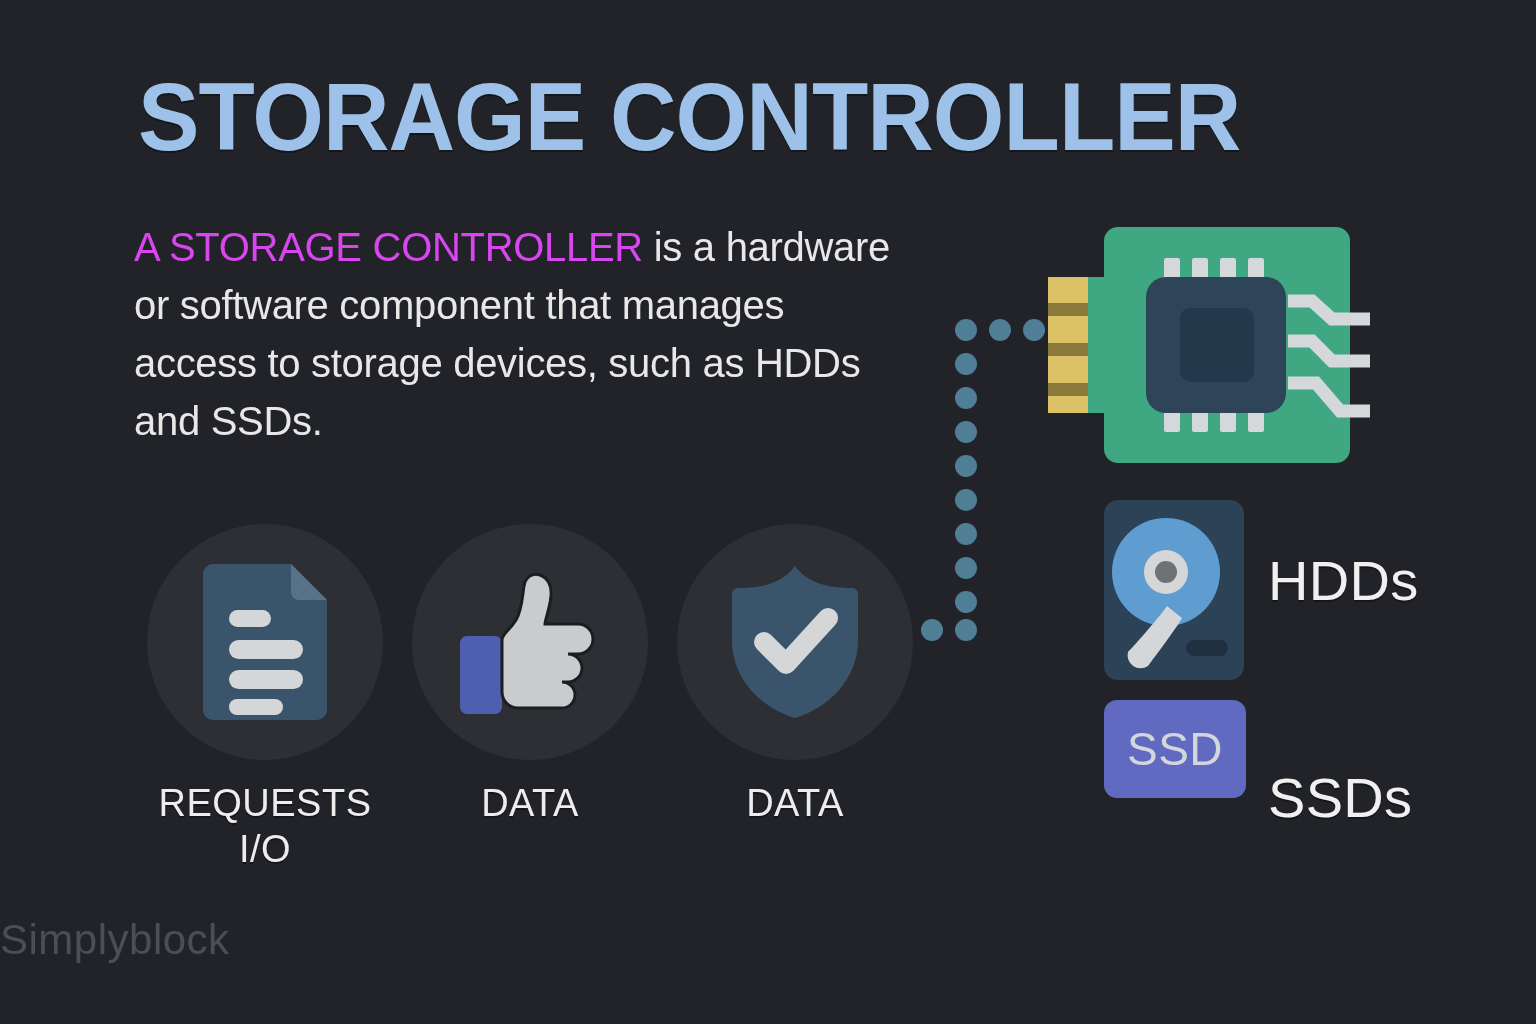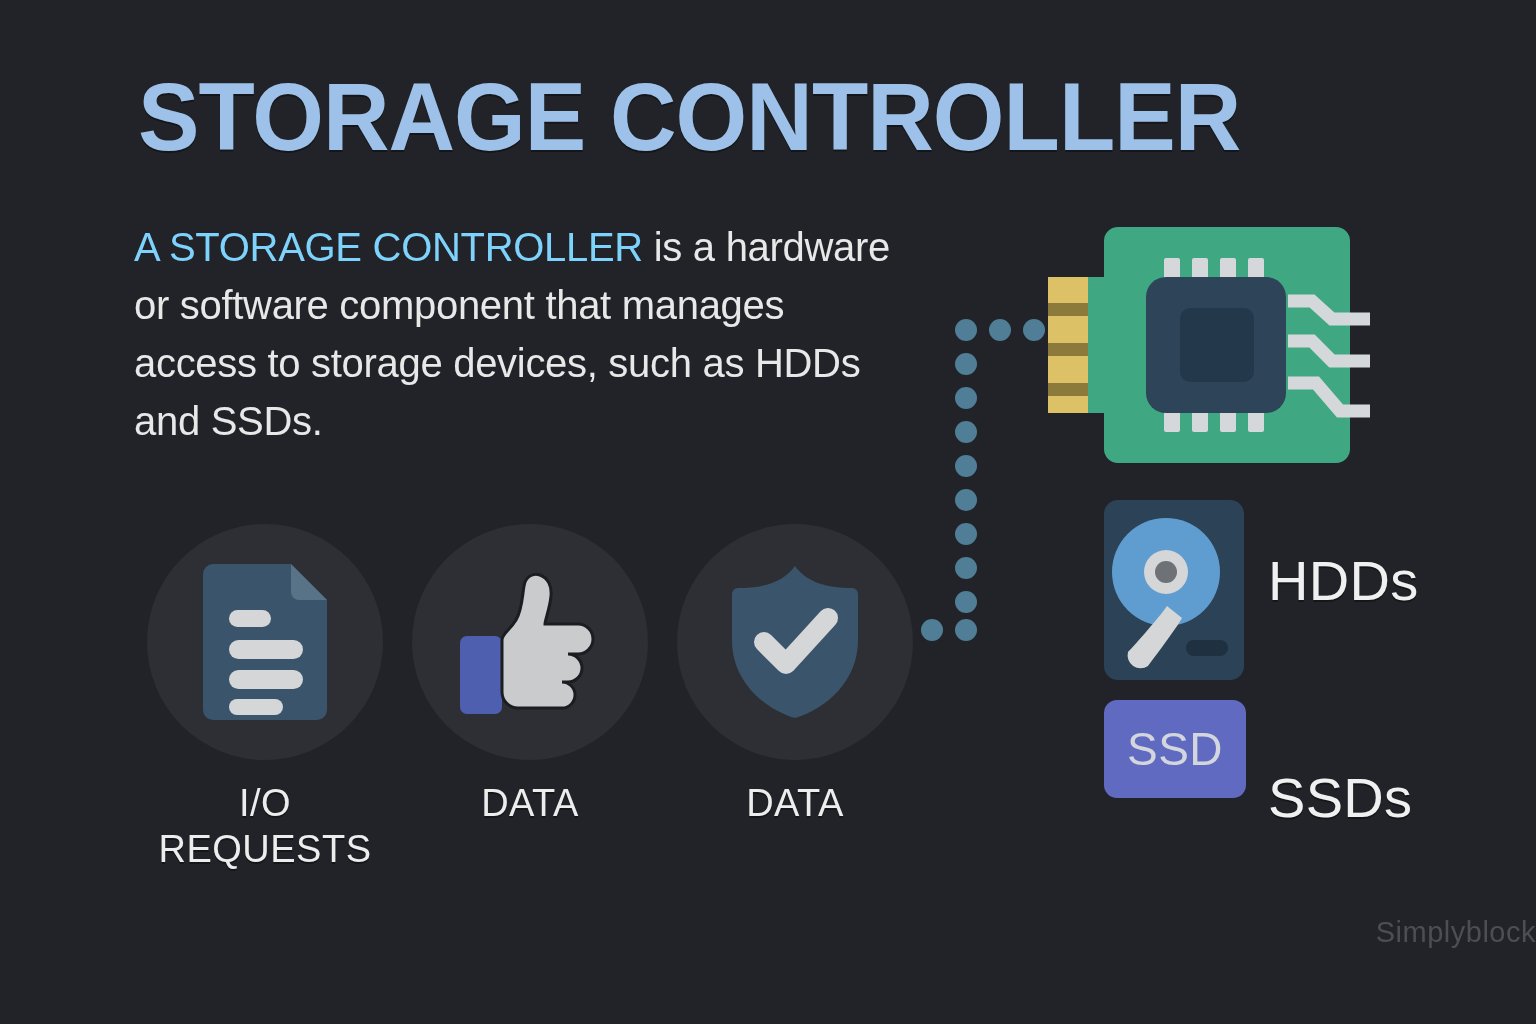--- a/index.html
+++ b/index.html
@@ -30,21 +30,21 @@
   
   .desc {
     position:absolute;
     left:134px; top:218px;
     width:760px;
     font-size:40px;
     line-height:58px;
     color:#e8e8e8;
     letter-spacing:-0.3px;
   }
-  .desc .caps { color:#7dd3fc; }
+  .desc .caps { color:#d946ef; }
 
   
   .features { position:absolute; left:140px; top:518px; width:800px; height:360px; }
   .feature { position:absolute; top:0; width:250px; height:360px; }
   .feature.f0 { left:0; }
   .feature.f1 { left:265px; }
   .feature.f2 { left:530px; }
 
   .circle-bg {
     position:absolute; left:7px; top:6px;
@@ -90,22 +90,22 @@
     letter-spacing:0.5px;
   }
 
   
   .dots { position:absolute; left:900px; top:300px; }
 
   
   .footer {
     position:absolute;
     left:0; right:0; top:916px;
-    text-align:right;
-    font-size:29px;
+    text-align:left;
+    font-size:42px;
     color:#4b4e54;
     letter-spacing:0.5px;
   }
 </style>
 </head>
 <body>
 
 <div class="canvas">
 
   <div class="title">STORAGE CONTROLLER</div>
@@ -122,22 +122,22 @@
         <svg width="140" height="160" viewBox="0 0 140 160">
           <path d="M8 12 A10 10 0 0 1 18 2 L96 2 L132 38 L132 148 A10 10 0 0 1 122 158 L18 158 A10 10 0 0 1 8 148 Z" fill="#3a556b"></path>
           <path d="M96 2 L132 38 L104 38 A8 8 0 0 1 96 30 Z" fill="#587287"></path>
           <rect x="34" y="48" width="42" height="17" rx="8.5" fill="#d4d6d8"></rect>
           <rect x="34" y="78" width="74" height="19" rx="9.5" fill="#d4d6d8"></rect>
           <rect x="34" y="108" width="74" height="19" rx="9.5" fill="#d4d6d8"></rect>
           <rect x="34" y="137" width="54" height="16" rx="8" fill="#d4d6d8"></rect>
         </svg>
       </div>
       <div class="f-label">
+        <div>REQUESTS</div>
         <div>I/O</div>
-        <div>REQUESTS</div>
       </div>
     </div>
 
     <div class="feature f1">
       <div class="circle-bg"></div>
       <div class="f-icon">
         <svg width="160" height="160" viewBox="0 0 160 160">
           <rect x="10" y="74" width="42" height="78" rx="7" fill="#4e5fb0"></rect>
           <path d="M52 78 C52 72 60 68 66 58 C72 48 72 36 74 24 C75 16 82 10 90 13 C98 16 102 24 101 34 C100 46 95 58 95 62 L128 62 A15 15 0 0 1 128 92 L118 92 A14 14 0 0 1 118 120 L112 120 A13 13 0 0 1 112 146 L68 146 A16 16 0 0 1 52 130 Z" fill="#c9cbcd" stroke="#1b1d21" stroke-width="3"></path>
         </svg>

